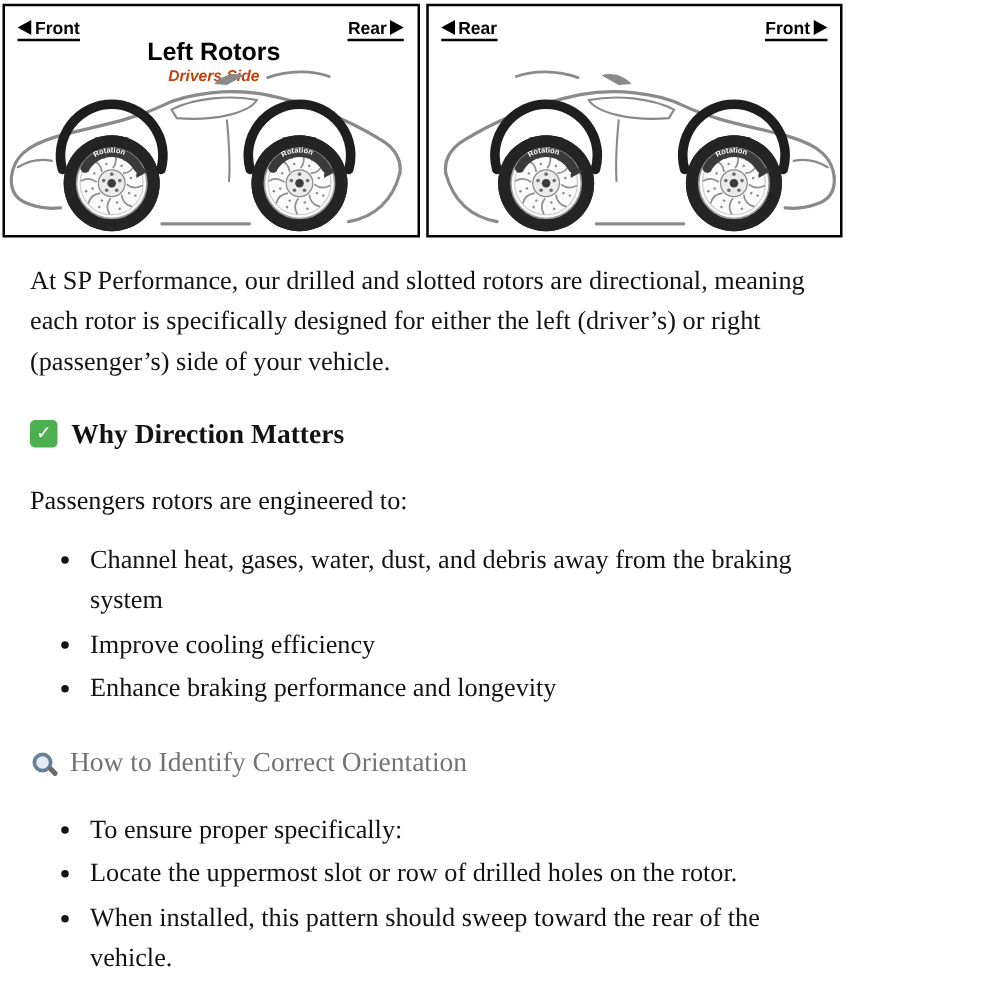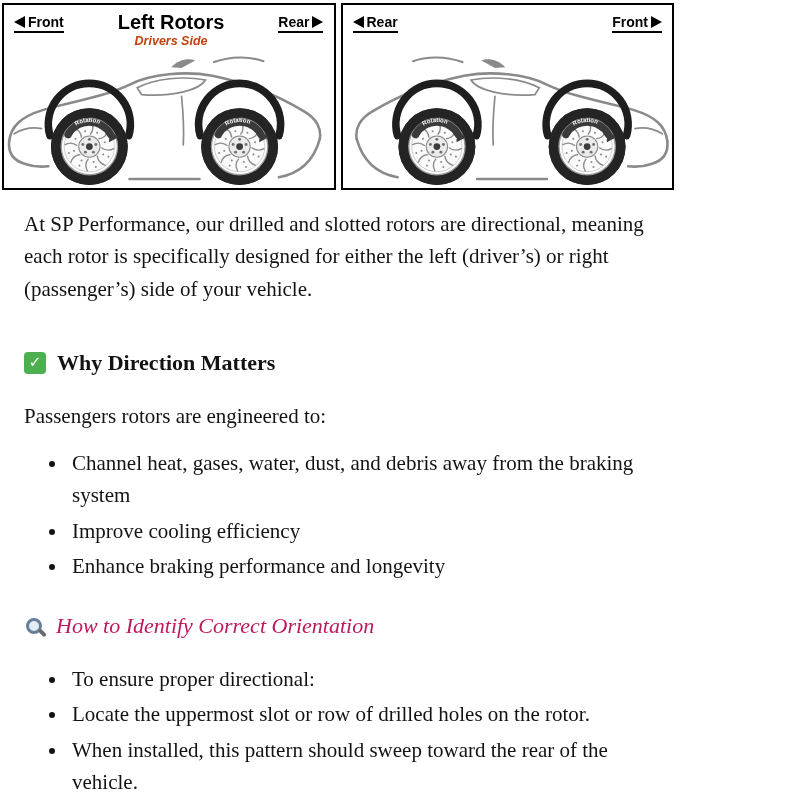--- a/index.html
+++ b/index.html
@@ -18,33 +18,33 @@
     font-family: "Liberation Sans", sans-serif;
   }
   .dir-label {
     display: inline-flex; align-items: center; gap: 3px;
     font-weight: bold; font-size: 14px; color: #000;
     border-bottom: 2.5px solid #000; padding-bottom: 1px; margin-top: 2px;
   }
   .arr { width: 0; height: 0; display: inline-block; }
   .arr-left  { border-top: 6px solid transparent; border-bottom: 6px solid transparent; border-right: 11px solid #000; }
   .arr-right { border-top: 6px solid transparent; border-bottom: 6px solid transparent; border-left: 11px solid #000; }
-  .panel-titles { display: flex; flex-direction: column; align-items: center; line-height: 1.05; }
+  .panel-titles { display: flex; flex-direction: column; align-items: center; line-height: 1.05; margin-top: 20px; }
   .panel-title { font-size: 20px; font-weight: bold; color: #000; }
   .panel-subtitle { font-size: 12.5px; font-weight: bold; font-style: italic; color: #c2410c; margin-top: 2px; }
   .car-svg { display: block; width: 100%; height: auto; }
   .rot-text { font-family: "Liberation Sans", sans-serif; font-size: 7px; font-weight: bold; fill: #ffffff; }
   .defs-svg { position: absolute; width: 0; height: 0; }
 
   
   .content { padding: 18px 26px 20px 24px; }
-  .intro { font-size: 21px; line-height: 1.56; margin: 0 0 44px 0; }
+  .intro { font-size: 21px; line-height: 1.56; margin: 0 0 28px 0; }
   .heading { font-size: 22px; margin: 28px 0 24px 0; display: flex; align-items: center; }
   .bold-heading .heading-text { font-weight: bold; }
-  .normal-heading { font-weight: normal; color: #be185d; font-style: italic; }
+  .normal-heading { font-weight: normal; color: #737373; }
   .normal-heading .heading-text { font-weight: normal; }
   .lead { font-size: 21px; line-height: 1.56; margin: 0 0 14px 0; }
   .bullets { margin: 6px 0 30px 0; padding-left: 44px; font-size: 21px; line-height: 1.55; }
   .bullets li { margin: 3px 0; padding-left: 4px; }
 
   .check-icon {
     display: inline-flex; width: 22px; height: 22px; background: #4caf50;
     border-radius: 4px; align-items: center; justify-content: center;
     margin-right: 11px; flex: 0 0 auto;
   }
@@ -193,19 +193,19 @@
         <li>Improve cooling efficiency</li>
         <li>Enhance braking performance and longevity</li>
       </ul>
 
     <h2 class="heading normal-heading">
       <span class="magnifier-icon"></span>
       <span class="heading-text">How to Identify Correct Orientation</span>
     </h2>
 
     <ul class="bullets">
-        <li>To ensure proper directional:</li>
+        <li>To ensure proper specifically:</li>
         <li>Locate the uppermost slot or row of drilled holes on the rotor.</li>
         <li>When installed, this pattern should sweep toward the rear of the vehicle.</li>
       </ul>
 
   </div>
 </div>
 
 </body></html>

